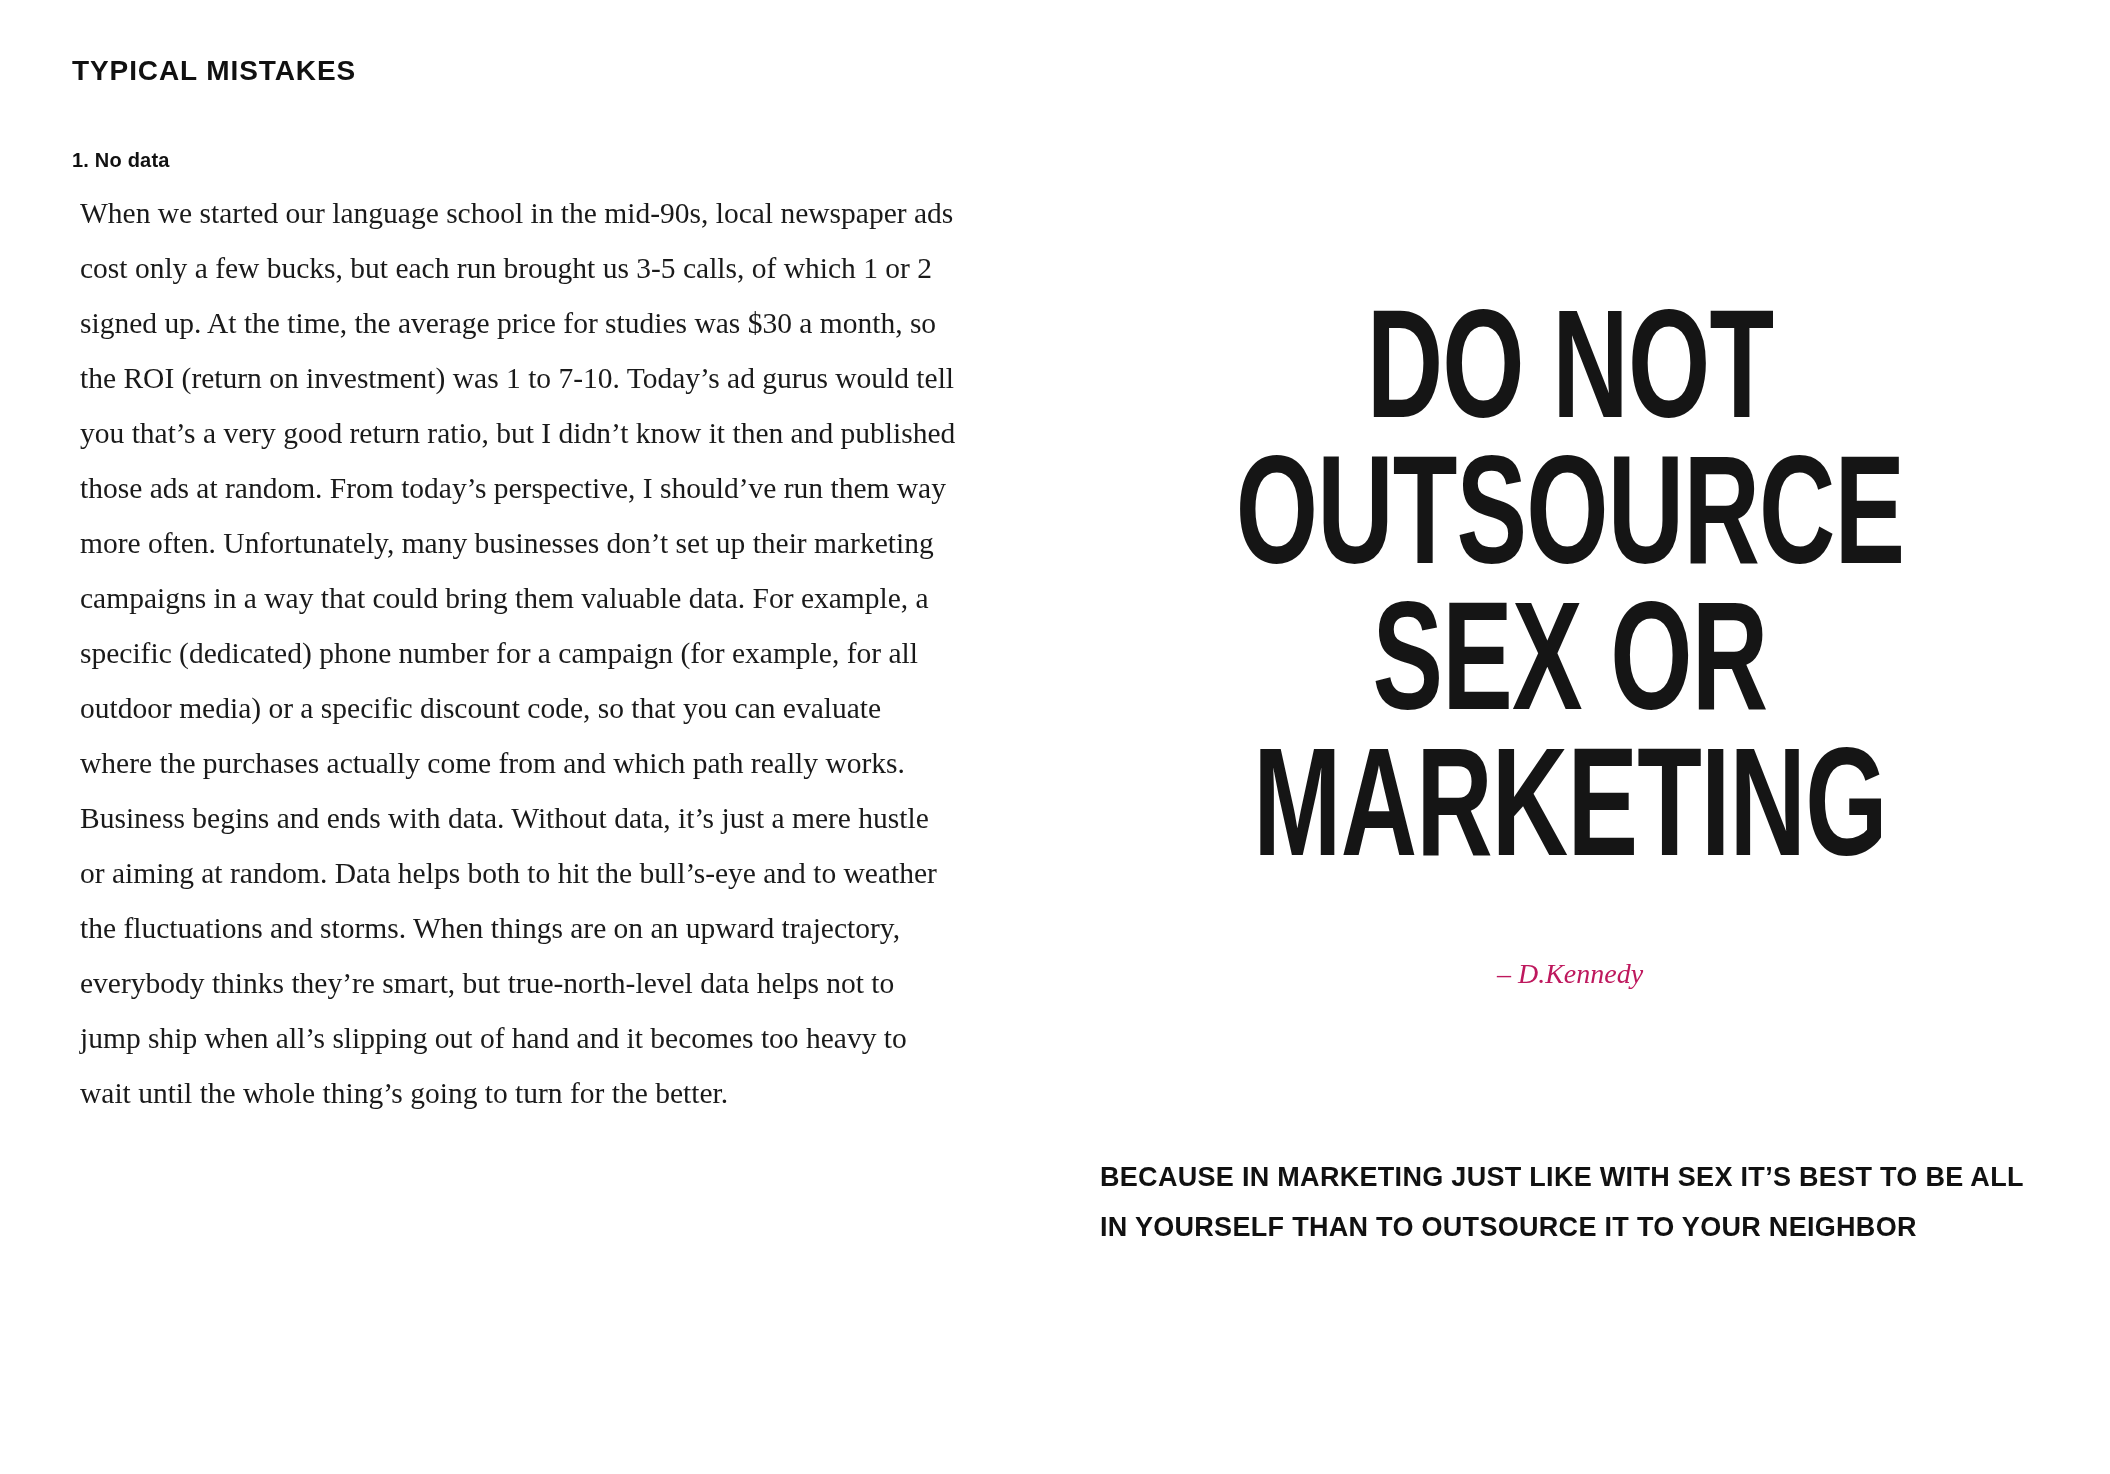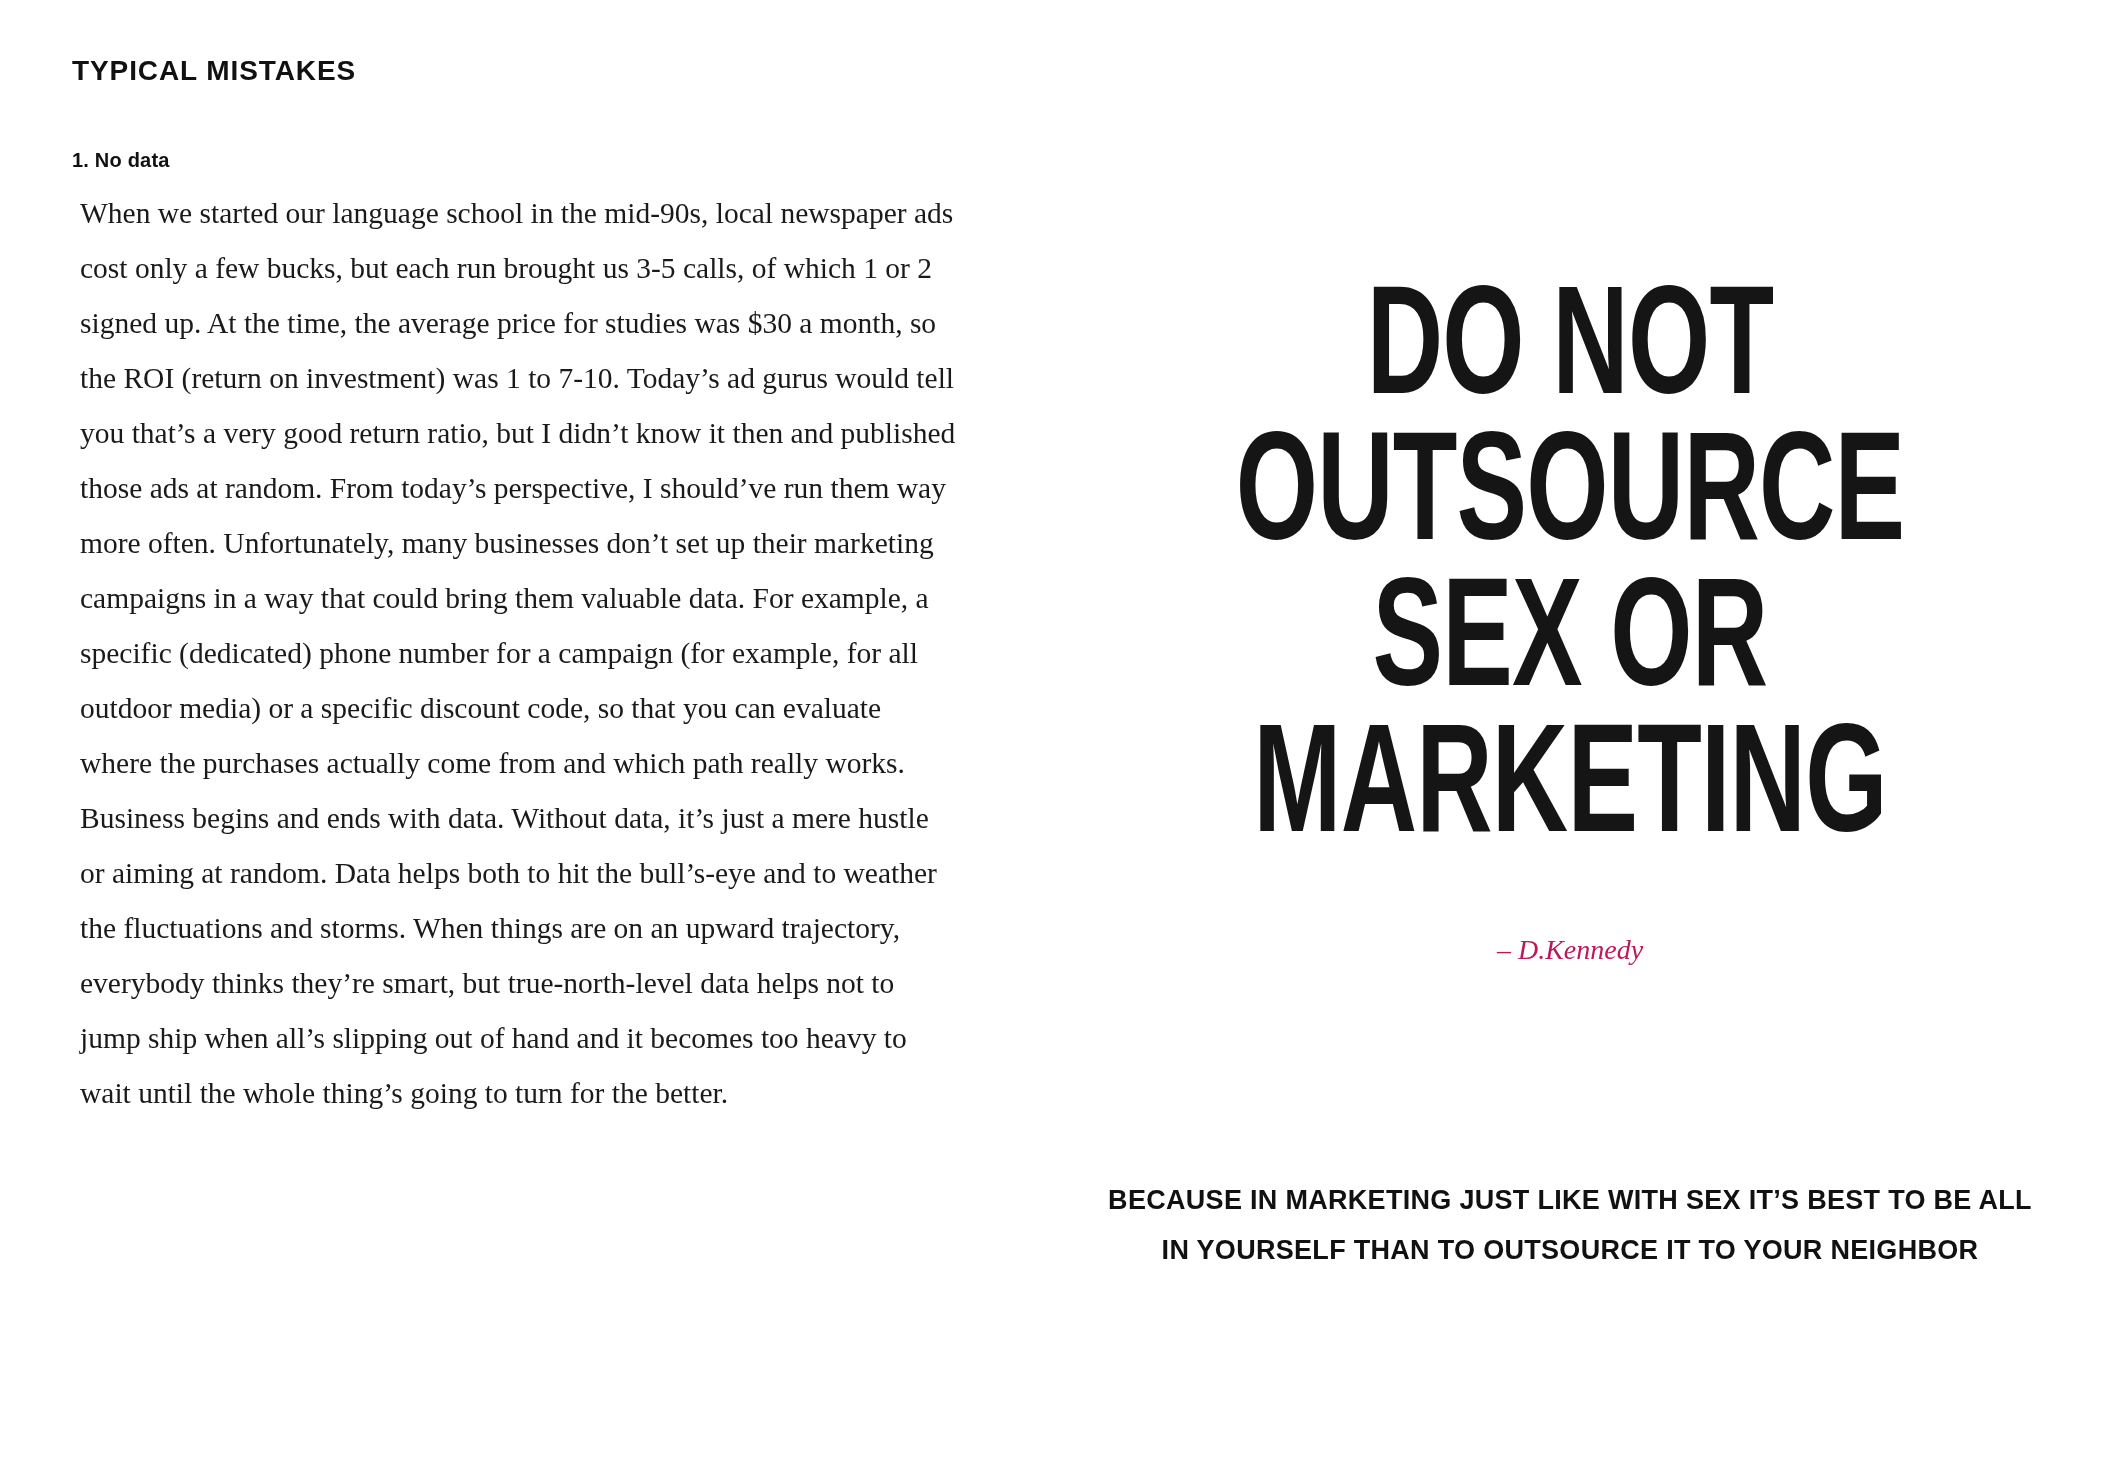--- a/index.html
+++ b/index.html
@@ -53,20 +53,21 @@
     max-width: 880px;
     margin: 8px;
     text-align: left;
   }
 
   
   .right-col {
     flex: 1;
     position: relative;
     padding: 0;
+    margin-top: 24px;
   }
   .poster {
     position: absolute;
     left: 150px;
     top: 270px;
     width: 840px;
     text-align: center;
   }
   .poster-line {
     font-family: "Liberation Sans", sans-serif;
@@ -89,23 +90,23 @@
     font-style: italic;
     font-size: 28px;
     color: #be185d;
     text-align: center;
     margin-top: 110px;
   }
 
   .caption {
     position: absolute;
     left: 100px;
-    top: 1175px;
+    top: 1128px;
     width: 940px;
-    text-align: center;
+    text-align: left;
     font-family: "Liberation Sans", sans-serif;
     font-weight: bold;
     font-size: 27px;
     line-height: 50px;
     letter-spacing: 0.3px;
     color: #111111;
   }
 </style>
 </head>
 <body>

